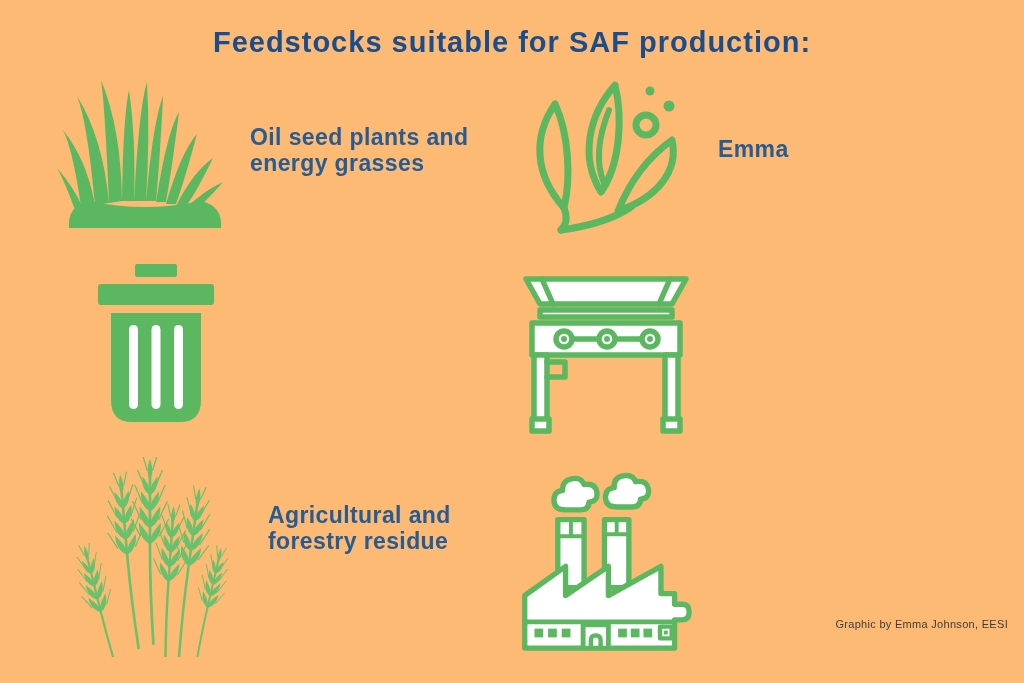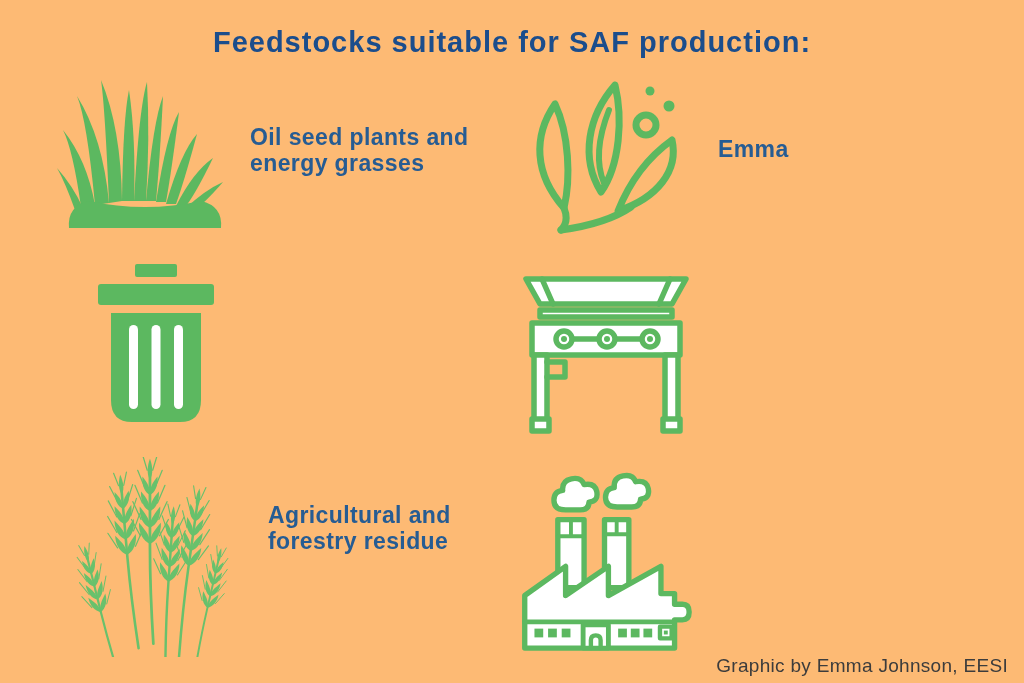--- a/index.html
+++ b/index.html
@@ -17,21 +17,21 @@
     position:absolute;left:0;top:26px;width:1024px;text-align:center;
     font-size:29px;font-weight:700;letter-spacing:1px;color:var(--title-blue);
   }
   .label{
     position:absolute;font-size:23px;line-height:26px;letter-spacing:0.4px;
     color:var(--text-blue);white-space:pre-line;font-weight:700;
   }
   .icon-box{position:absolute;}
   .icon-box svg{display:block;width:100%;height:100%;overflow:hidden;}
   .credit{
-    position:absolute;right:16px;top:655px;font-size:19px;letter-spacing:0.3px;
+    position:absolute;right:16px;top:618px;font-size:11px;letter-spacing:0.3px;
     color:var(--credit-gray);
   }
   
   .fg{fill:var(--green);}
   .fw{fill:#ffffff;}
   .fl{fill:var(--green-light);}
   .sg{stroke:var(--green);fill:none;stroke-linecap:round;stroke-linejoin:round;}
   .sgf{stroke:var(--green);fill:#ffffff;stroke-linecap:round;stroke-linejoin:round;}
   .wsk{fill:none;stroke:var(--green-light);stroke-width:1.8;stroke-linecap:round;}
   .stem{fill:none;stroke:var(--green-light);stroke-width:4;stroke-linecap:round;}

